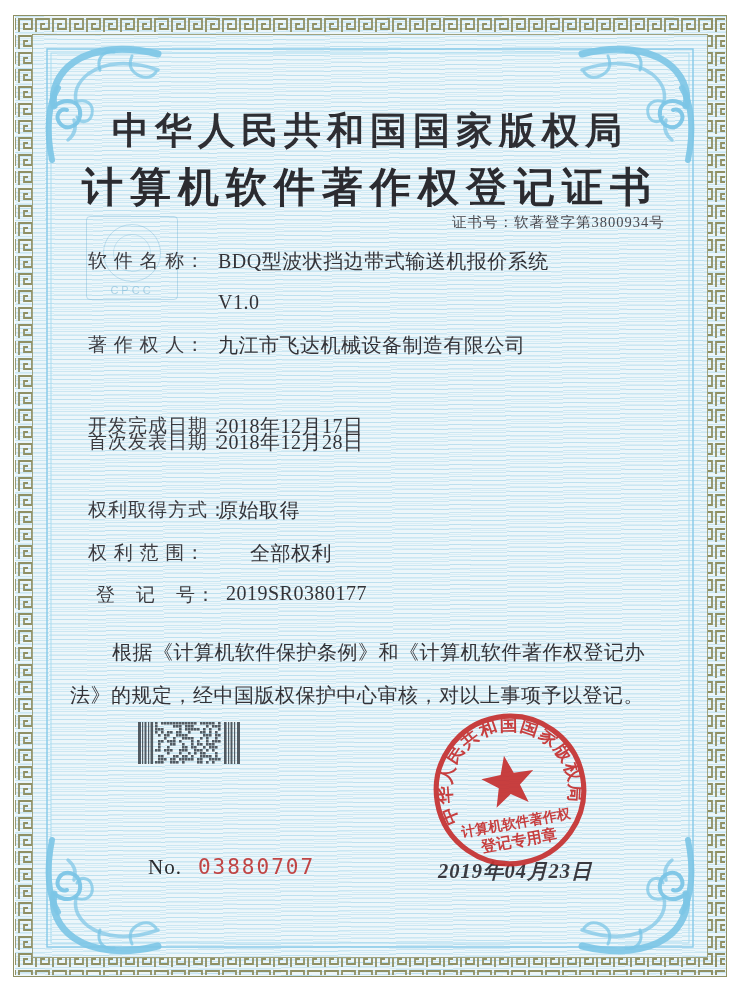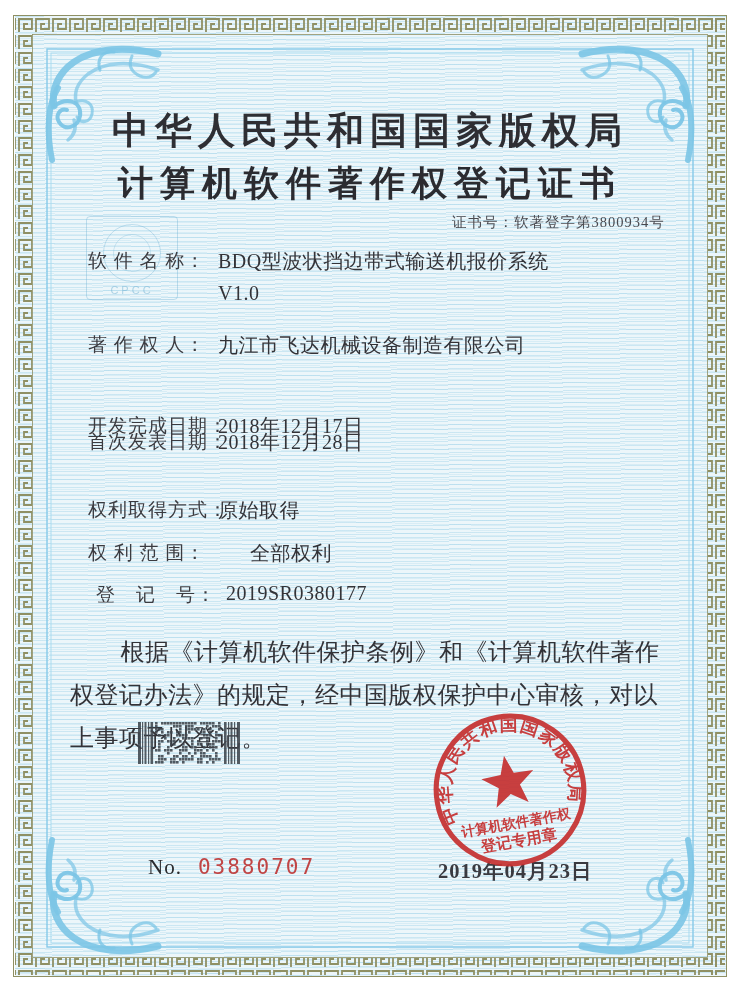--- a/index.html
+++ b/index.html
@@ -16,48 +16,48 @@
   }
   .border-svg { position:absolute; left:0; top:0; z-index:1; }
   .content { position:absolute; inset:0; z-index:3; color:#333338; }
 
   .cert-no { position:absolute; left:452px; top:213px; font-size:14.5px; color:#4a4a50; letter-spacing:1px; white-space:nowrap; }
   .cert-no .lbl { }
 
   .issuer { position:absolute; left:0; top:106px; width:100%; text-align:center;
     font-size:37px; font-weight:bold; letter-spacing:6px; color:#2e2e33; }
   .title  { position:absolute; left:0; top:160px; width:100%; text-align:center;
-    font-size:35px; font-weight:bold; letter-spacing:7px; color:#2b2b30; }
+    font-size:41px; font-weight:bold; letter-spacing:7px; color:#2b2b30; }
 
   .row { position:absolute; left:88px; display:flex; align-items:flex-start; white-space:nowrap; }
   .row .lbl { display:inline-block; width:130px; font-size:19px; color:#3b3b40; letter-spacing:1px; }
   .row .val { font-size:20px; color:#333338; letter-spacing:0.5px; }
-  .val2 { display:block; margin-top:7px; }
+  .val2 { display:block; margin-top:16px; }
 
   .r1{top:248px;} .r2{top:332px;} .r3{top:413px;} .r4{top:429px;}
   .r5{top:497px;} .r6{top:540px;gap:32px;} .r7{top:582px;margin-left:8px;}
 
   .paragraph { position:absolute; left:70px; top:631px; width:600px;
-    font-size:24px; line-height:43px; letter-spacing:0.5px; text-indent:2.1em; color:#333338; }
+    font-size:20px; line-height:43px; letter-spacing:0.5px; text-indent:2.1em; color:#333338; }
 
   .watermark { position:absolute; left:86px; top:216px; width:92px; height:84px; z-index:2;
     border:1px solid rgba(110,175,210,.38); border-radius:4px; }
   .watermark .wm-circle { position:absolute; left:16px; top:7px; width:58px; height:58px;
     border:1px solid rgba(110,175,210,.35); border-radius:50%; }
   .watermark .wm-circle2 { position:absolute; left:26px; top:17px; width:38px; height:38px;
     border:1px solid rgba(110,175,210,.28); border-radius:50%; }
   .watermark .wm-text { position:absolute; left:0; bottom:3px; width:100%; text-align:center;
     font-family:"Liberation Sans",sans-serif; font-size:11px; letter-spacing:3px;
     color:rgba(110,175,210,.5); }
 
   .barcode-wrap { position:absolute; left:138px; top:722px; z-index:3; }
   #barcode-svg { fill:#3f464e; opacity:.88; }
 
   .seal-date { position:absolute; left:438px; top:857px; font-size:20.5px; font-weight:bold;
-    color:#3a3a40; letter-spacing:1px; z-index:3; }
+    color:#3a3a40; letter-spacing:1px; z-index:3;font-style:italic; }
 
   .serial { position:absolute; left:148px; top:855px; font-size:21px; z-index:3; white-space:nowrap; }
   .serial .no-lbl { color:#2b2b2e; letter-spacing:1px; margin-right:16px; }
   .serial .no-val { font-family:"DejaVu Sans Mono",monospace; color:#c04545; letter-spacing:2px; font-size:21px; }
 
   .seal { position:absolute; left:426px; top:706px; width:168px; height:168px; z-index:4;
     transform:rotate(-10deg); opacity:.92; }
   .seal text { font-family:"Liberation Sans","DejaVu Sans",sans-serif; font-weight:bold; fill:#c53030; }
 </style>
 </head>

